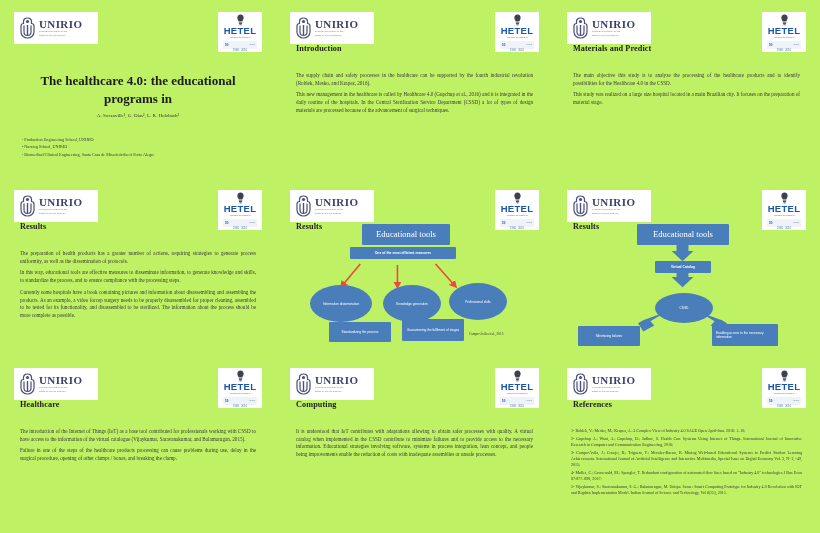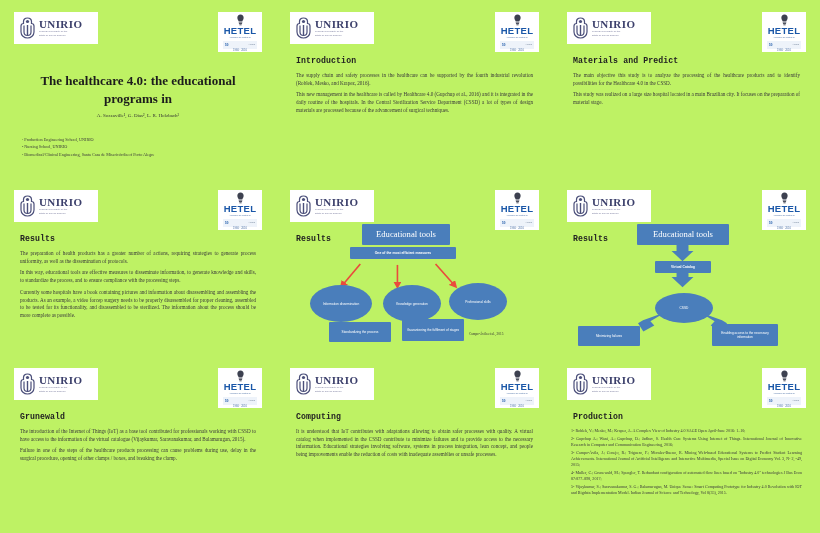--- a/index.html
+++ b/index.html
@@ -128,22 +128,22 @@
   }
   .logo-hetel .badge2 {
     font-family: "Liberation Sans", sans-serif;
     font-size: 2.6px; color: #4a6fa5; margin-top: 0px;
   }
 
   
   .sec-title {
     position: absolute;
     left: 12px;
-    top: 46px;
-    font-family: Liberation Mono, monospace;
+    top: 34px;
+    font-family: Liberation Serif, serif;
     font-weight: bold;
     font-size: 8.2px;
     color: #222222;
     letter-spacing: .1px;
   }
   .body-text {
     position: absolute;
     left: 12px;
     right: 12px;
     top: 62px;
@@ -195,21 +195,20 @@
     position: absolute;
     left: 0; right: 0; top: 34px; bottom: 0;
   }
   .node {
     position: absolute;
     background: #4a7ebb;
     color: #ffffff;
     display: flex;
     align-items: center;
     justify-content: center;
-    text-align: center;
     font-family: "Liberation Sans", sans-serif;
     box-sizing: border-box;
     line-height: 1.25;
   }
   .node.rect { border-radius: 1px; }
   .node.ellipse { border-radius: 50%; }
   .node.head {
     background: #4a7ebb;
     font-family: "Liberation Serif", serif;
     font-size: 8.6px;
@@ -538,21 +537,21 @@
           <rect x="6.5" y="23" width="5" height="2" fill="#3d4150"></rect>
         </svg>
         <div class="word">HETEL</div>
         <div class="tagline">Asociación de Centros de</div>
         <div class="badge">
           <span class="b1">50</span>
           <span class="b2">AÑOS</span>
         </div>
         <div class="badge2">1966 · 2016</div>
       </div>
-      <div class="sec-title">Grunewald</div>
+      <div class="sec-title">Healthcare</div>
       <div class="body-text">
         <p>The introduction of the Internet of Things (IoT) as a base tool contributed for professionals working with CSSD to have access to the information of the virtual catalogue (Vijaykumar, Saravanakumar, and Balamurugan, 2015).</p>
         <p>Failure in one of the steps of the healthcare products processing can cause problems during use, delay in the surgical procedure, opening of other clamps / boxes, and breaking the clamp.</p>
       </div>
     </div>
   </div>
 
   <div class="slide">
     <div class="slide-inner">
       <div class="logo-unirio">
@@ -613,21 +612,21 @@
           <rect x="6.5" y="23" width="5" height="2" fill="#3d4150"></rect>
         </svg>
         <div class="word">HETEL</div>
         <div class="tagline">Asociación de Centros de</div>
         <div class="badge">
           <span class="b1">50</span>
           <span class="b2">AÑOS</span>
         </div>
         <div class="badge2">1966 · 2016</div>
       </div>
-      <div class="sec-title">Production</div>
+      <div class="sec-title">References</div>
       <div class="refs">
         <p>1- Roblek, V.; Mesko, M.; Krapez, A. A Complex View of Industry 4.0 SAGE Open April-June 2016: 1–10;</p>
         <p>2- Gupchup A.; Wani, A.; Gupchup, D.; Jadhav, S. Health Care Systems Using Internet of Things. International Journal of Innovative Research in Computer and Communication Engineering, 2016;</p>
         <p>3- Campo-Ávila, J.; Conejo, R.; Triguero, F.; Morales-Bueno, R. Mining Web-based Educational Systems to Predict Student Learning Achievements. International Journal of Artificial Intelligence and Interactive Multimedia, Special Issue on Digital Economy Vol. 3, Nº 2, -49, 2015;</p>
         <p>4- Muller, C.; Grunewald, M.; Spengler, T. Redundant configuration of automated flow lines based on "Industry 4.0" technologies J Bus Econ 87:877–898, 2017;</p>
         <p>5- Vijaykumar, S.; Saravanakumar, S. G.; Balamurugan, M. Unique Sense: Smart Computing Prototype for Industry 4.0 Revolution with IOT and Bigdata Implementation Model. Indian Journal of Science and Technology, Vol 8(35), 2015.</p>
       </div>
     </div>
   </div>
 

